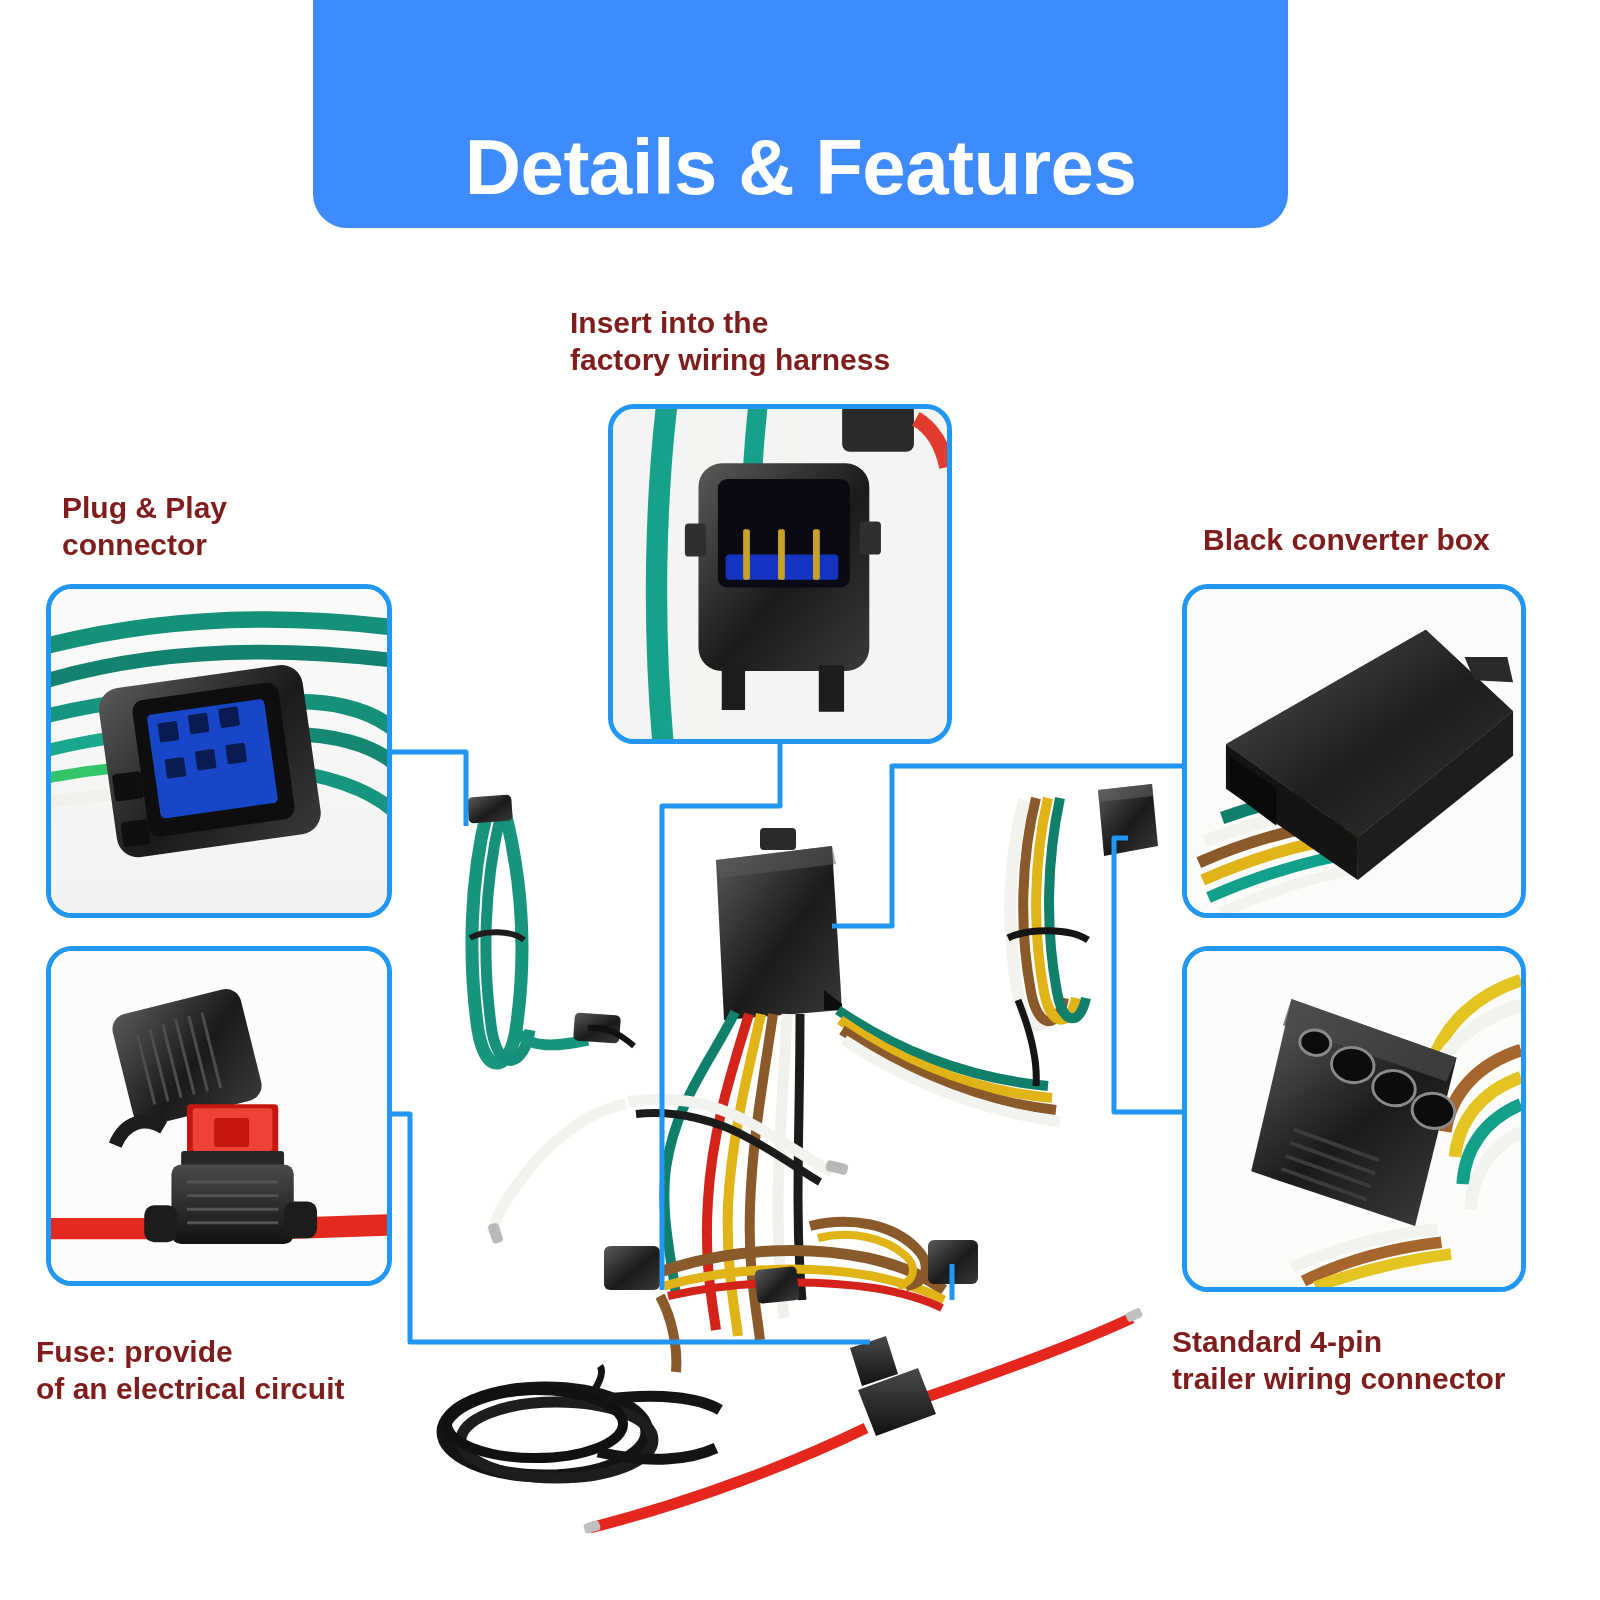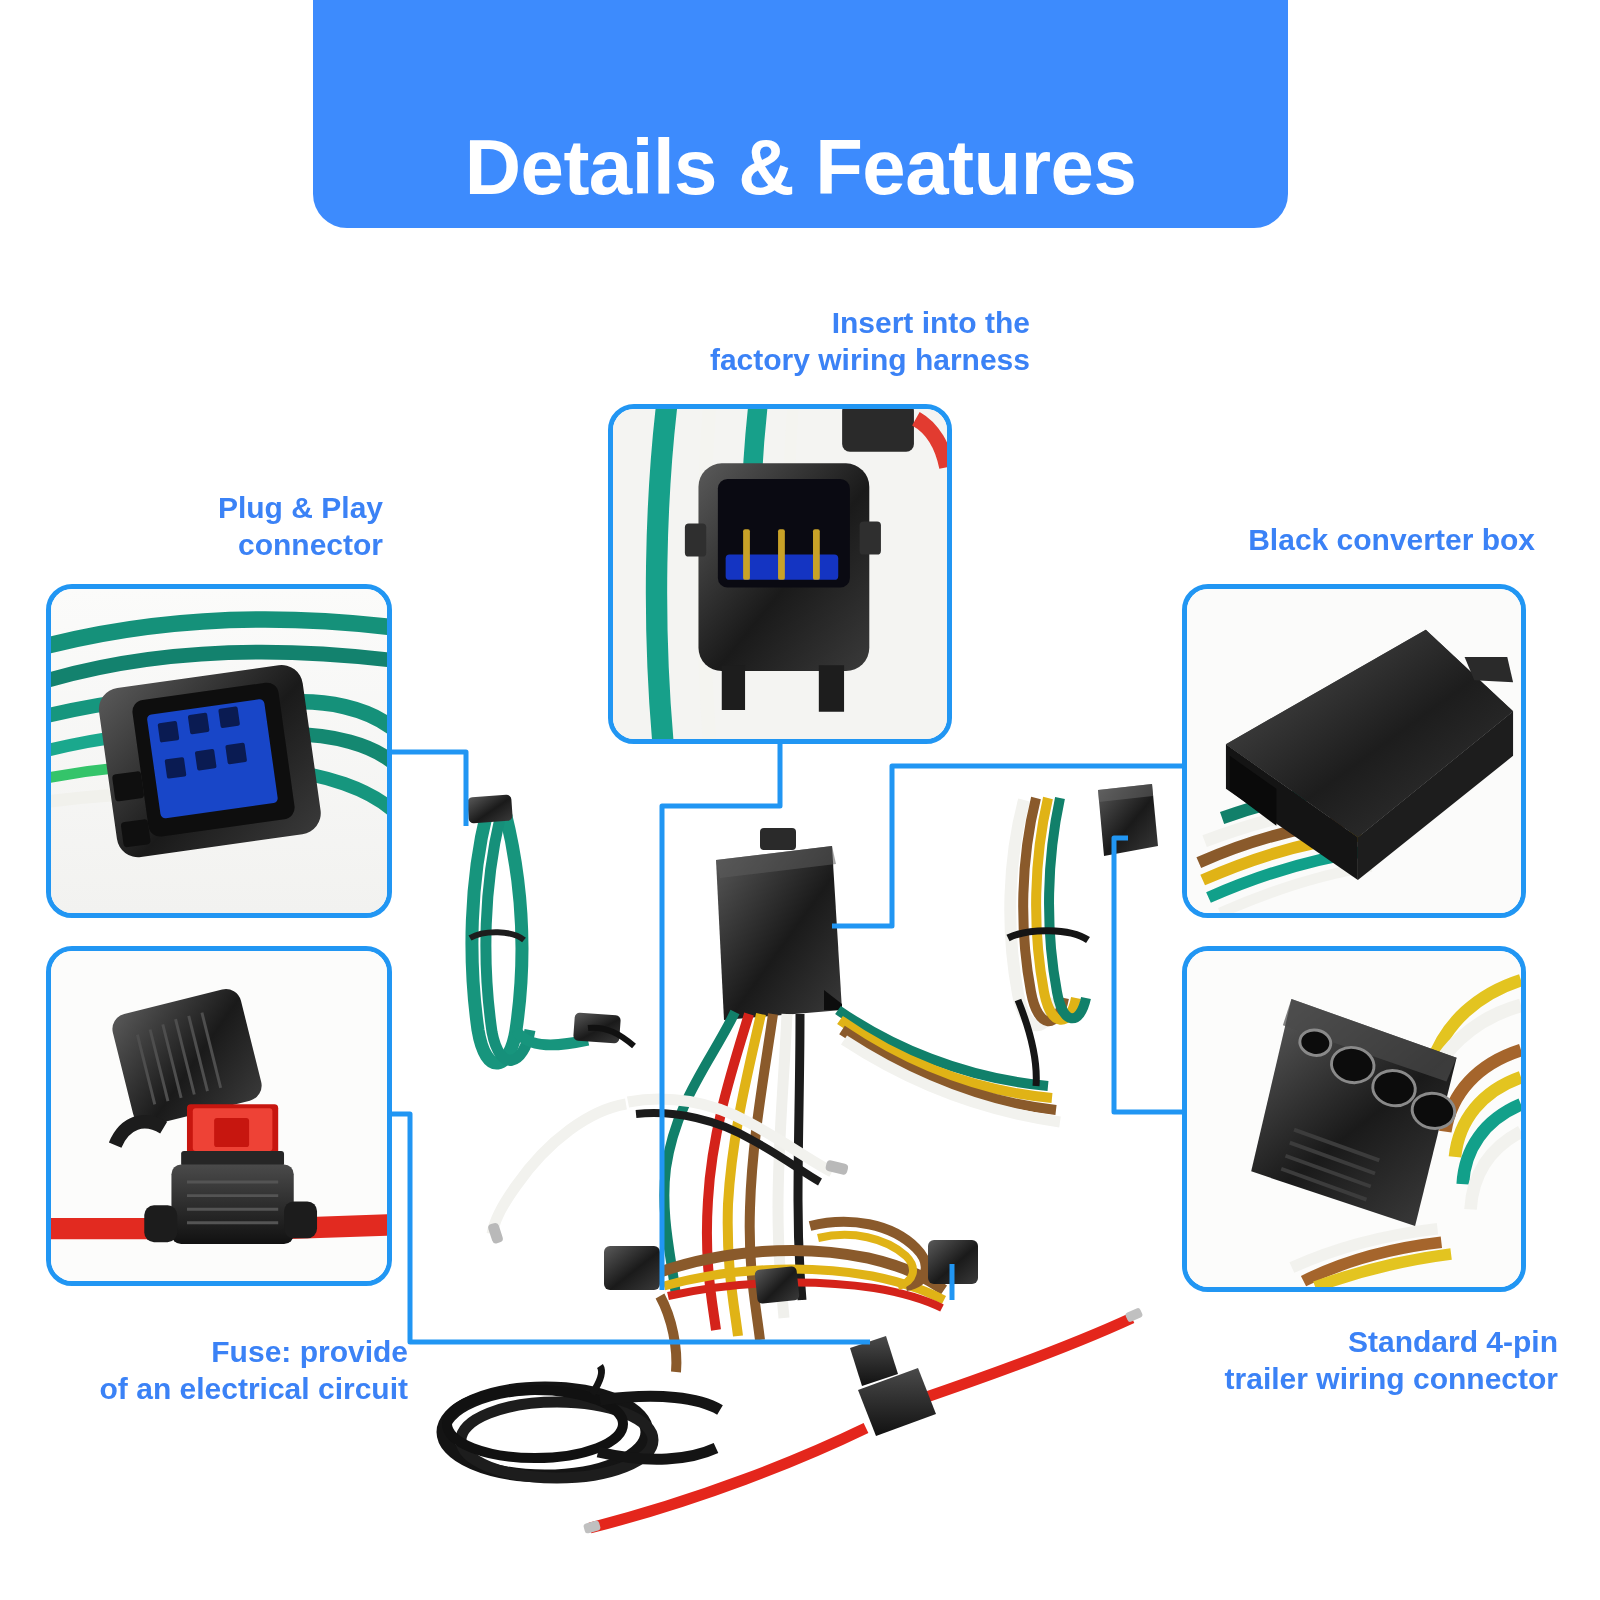--- a/index.html
+++ b/index.html
@@ -20,26 +20,26 @@
     padding-bottom: 22px;
   }
   .banner-title {
     color: #ffffff; font-size: 78px; font-weight: bold;
     letter-spacing: -0.5px; line-height: 1;
     white-space: nowrap;
   }
 
   
   .label {
-    position: absolute; color: #3b82f6; font-weight: bold;
-    font-size: 30px; line-height: 1.22; text-align: right;
-  }
-  #lbl-plug      { left: 53px;  top: 490px; width: 330px; }
+    position: absolute; color: #7f1d1d; font-weight: bold;
+    font-size: 30px; line-height: 1.22; text-align: left;
+  }
+  #lbl-plug      { left: 62px;  top: 490px; width: 330px; }
   #lbl-insert    { left: 570px; top: 305px; width: 460px; }
-  #lbl-converter { left: 1175px;top: 522px; width: 360px; }
+  #lbl-converter { left: 1203px;top: 522px; width: 360px; }
   #lbl-fuse      { left: 36px;  top: 1324px;width: 372px; margin-top: 10px; }
   #lbl-4pin      { left: 1172px;top: 1324px;width: 386px; }
 
   
   .inset {
     position: absolute;
     border: 5px solid #2196f3;
     border-radius: 26px;
     background: #fdfdfd;
     overflow: hidden;

